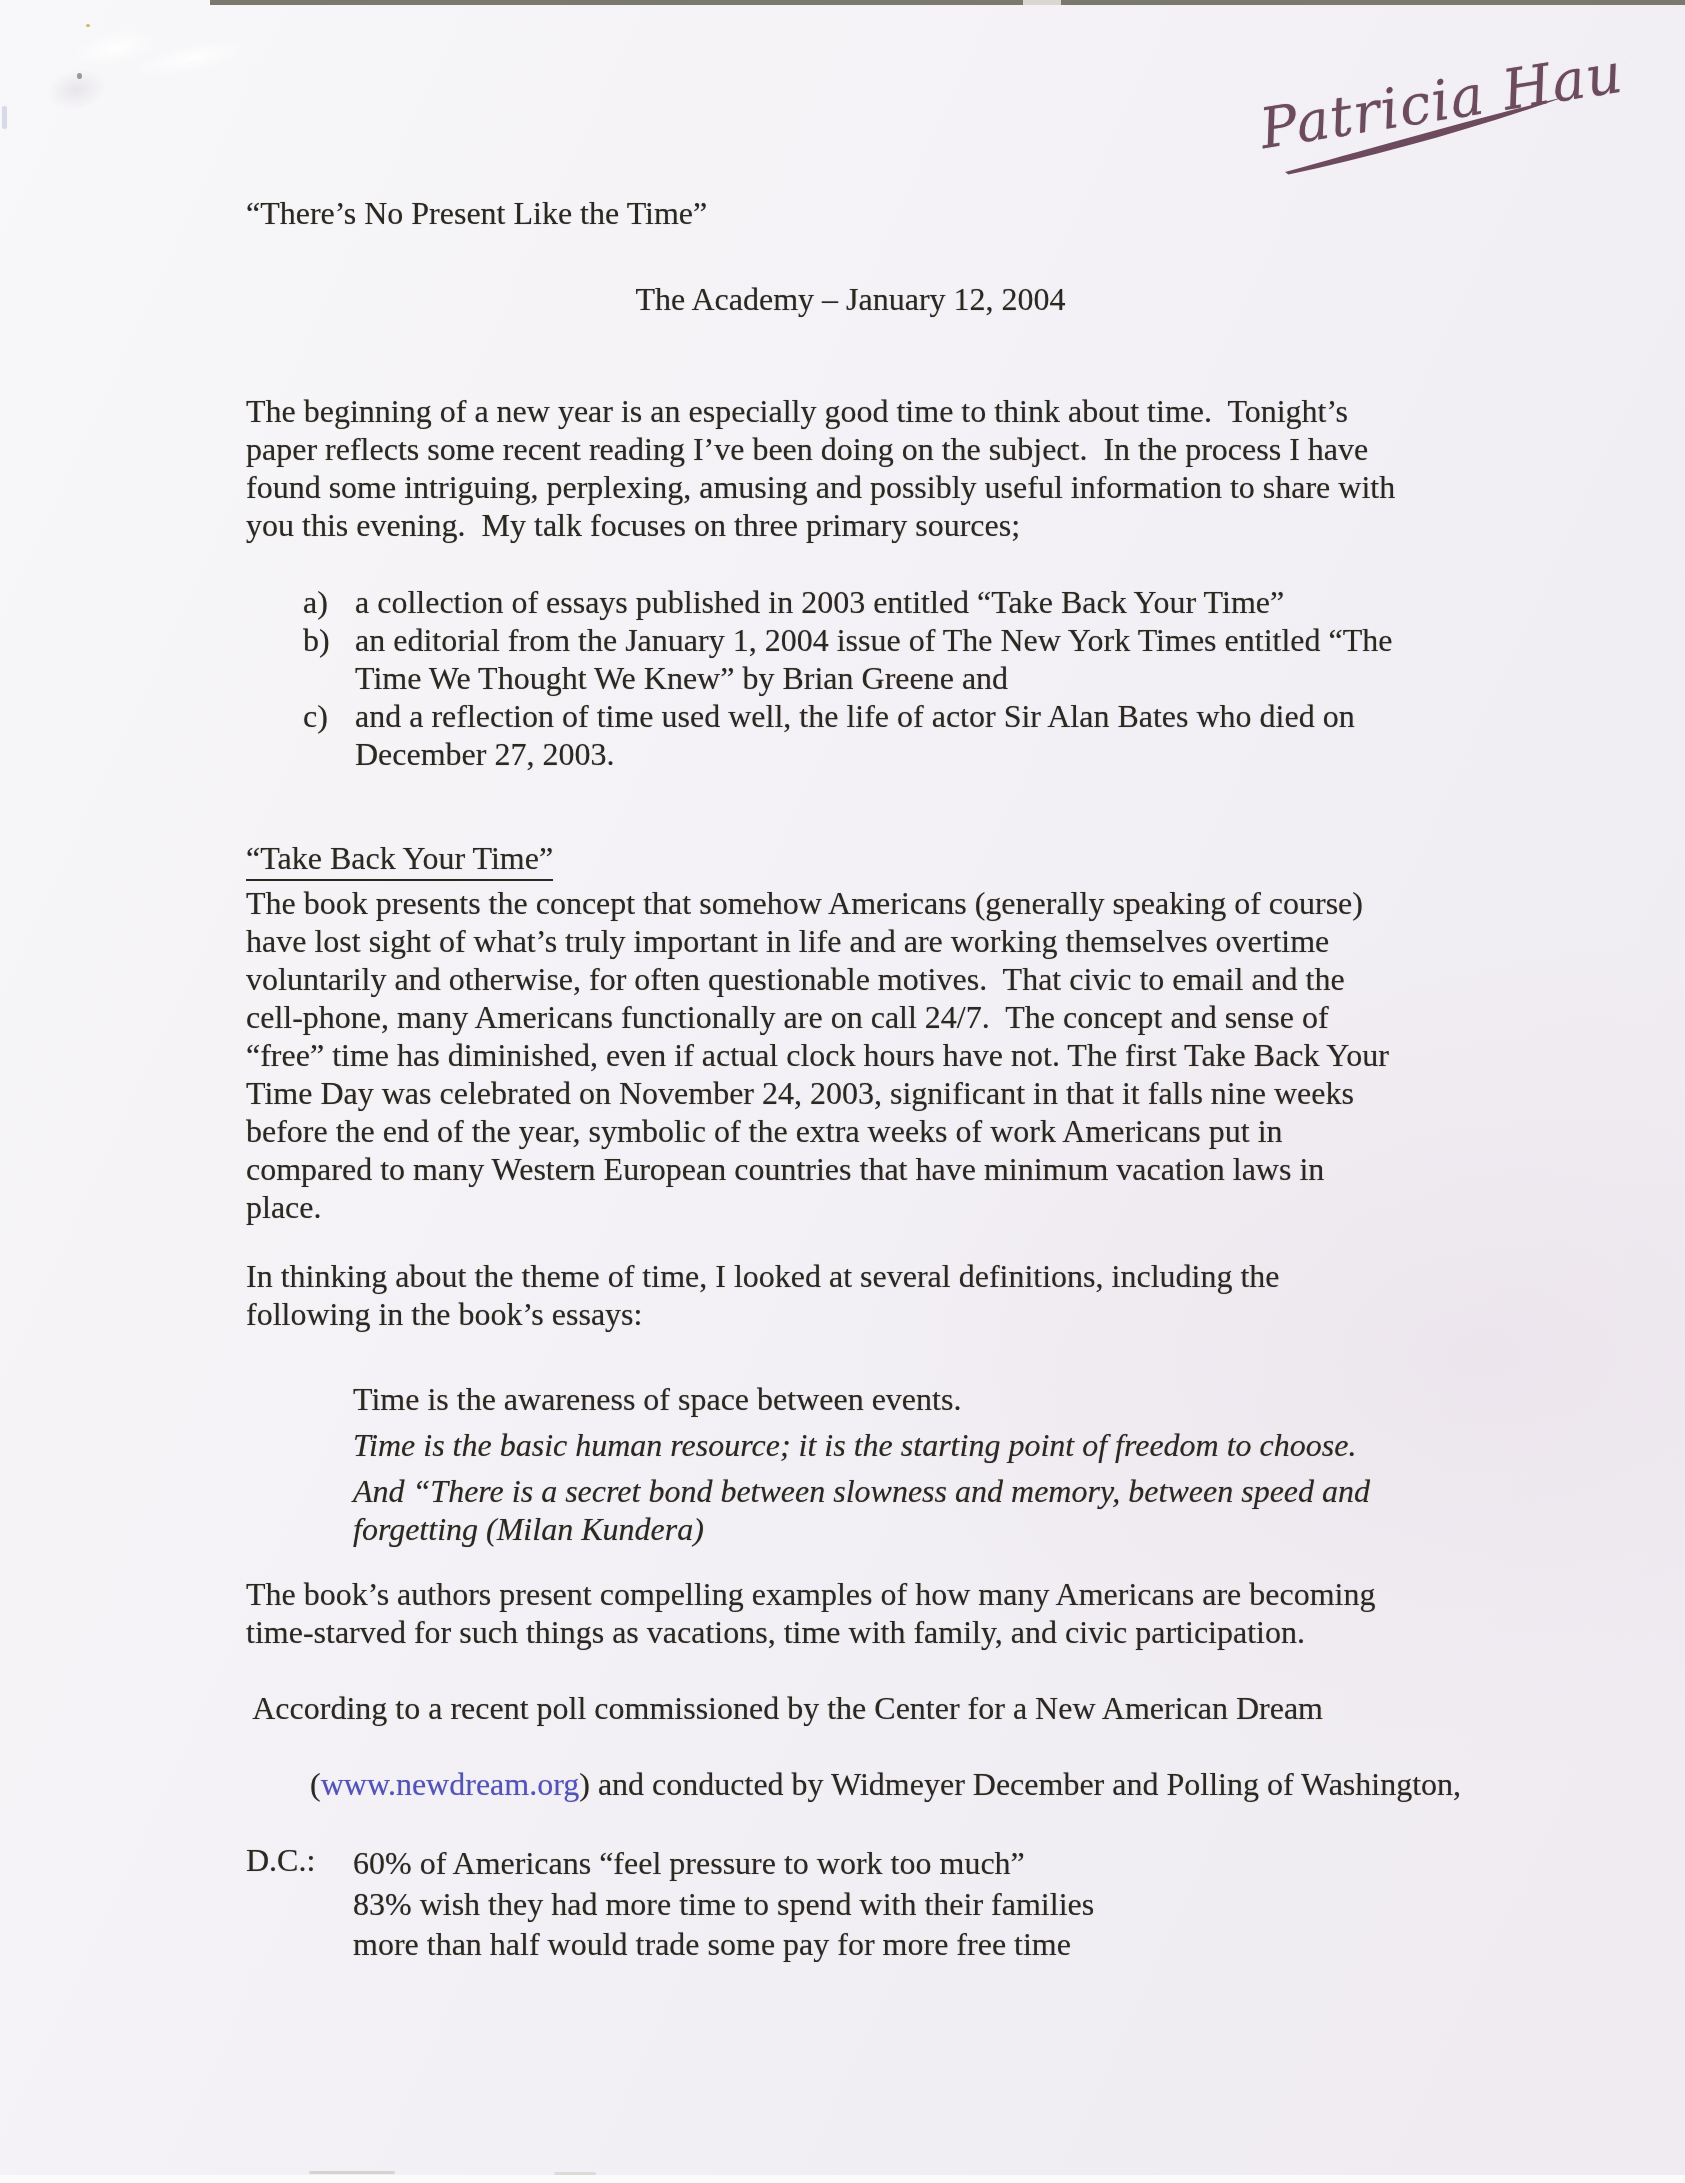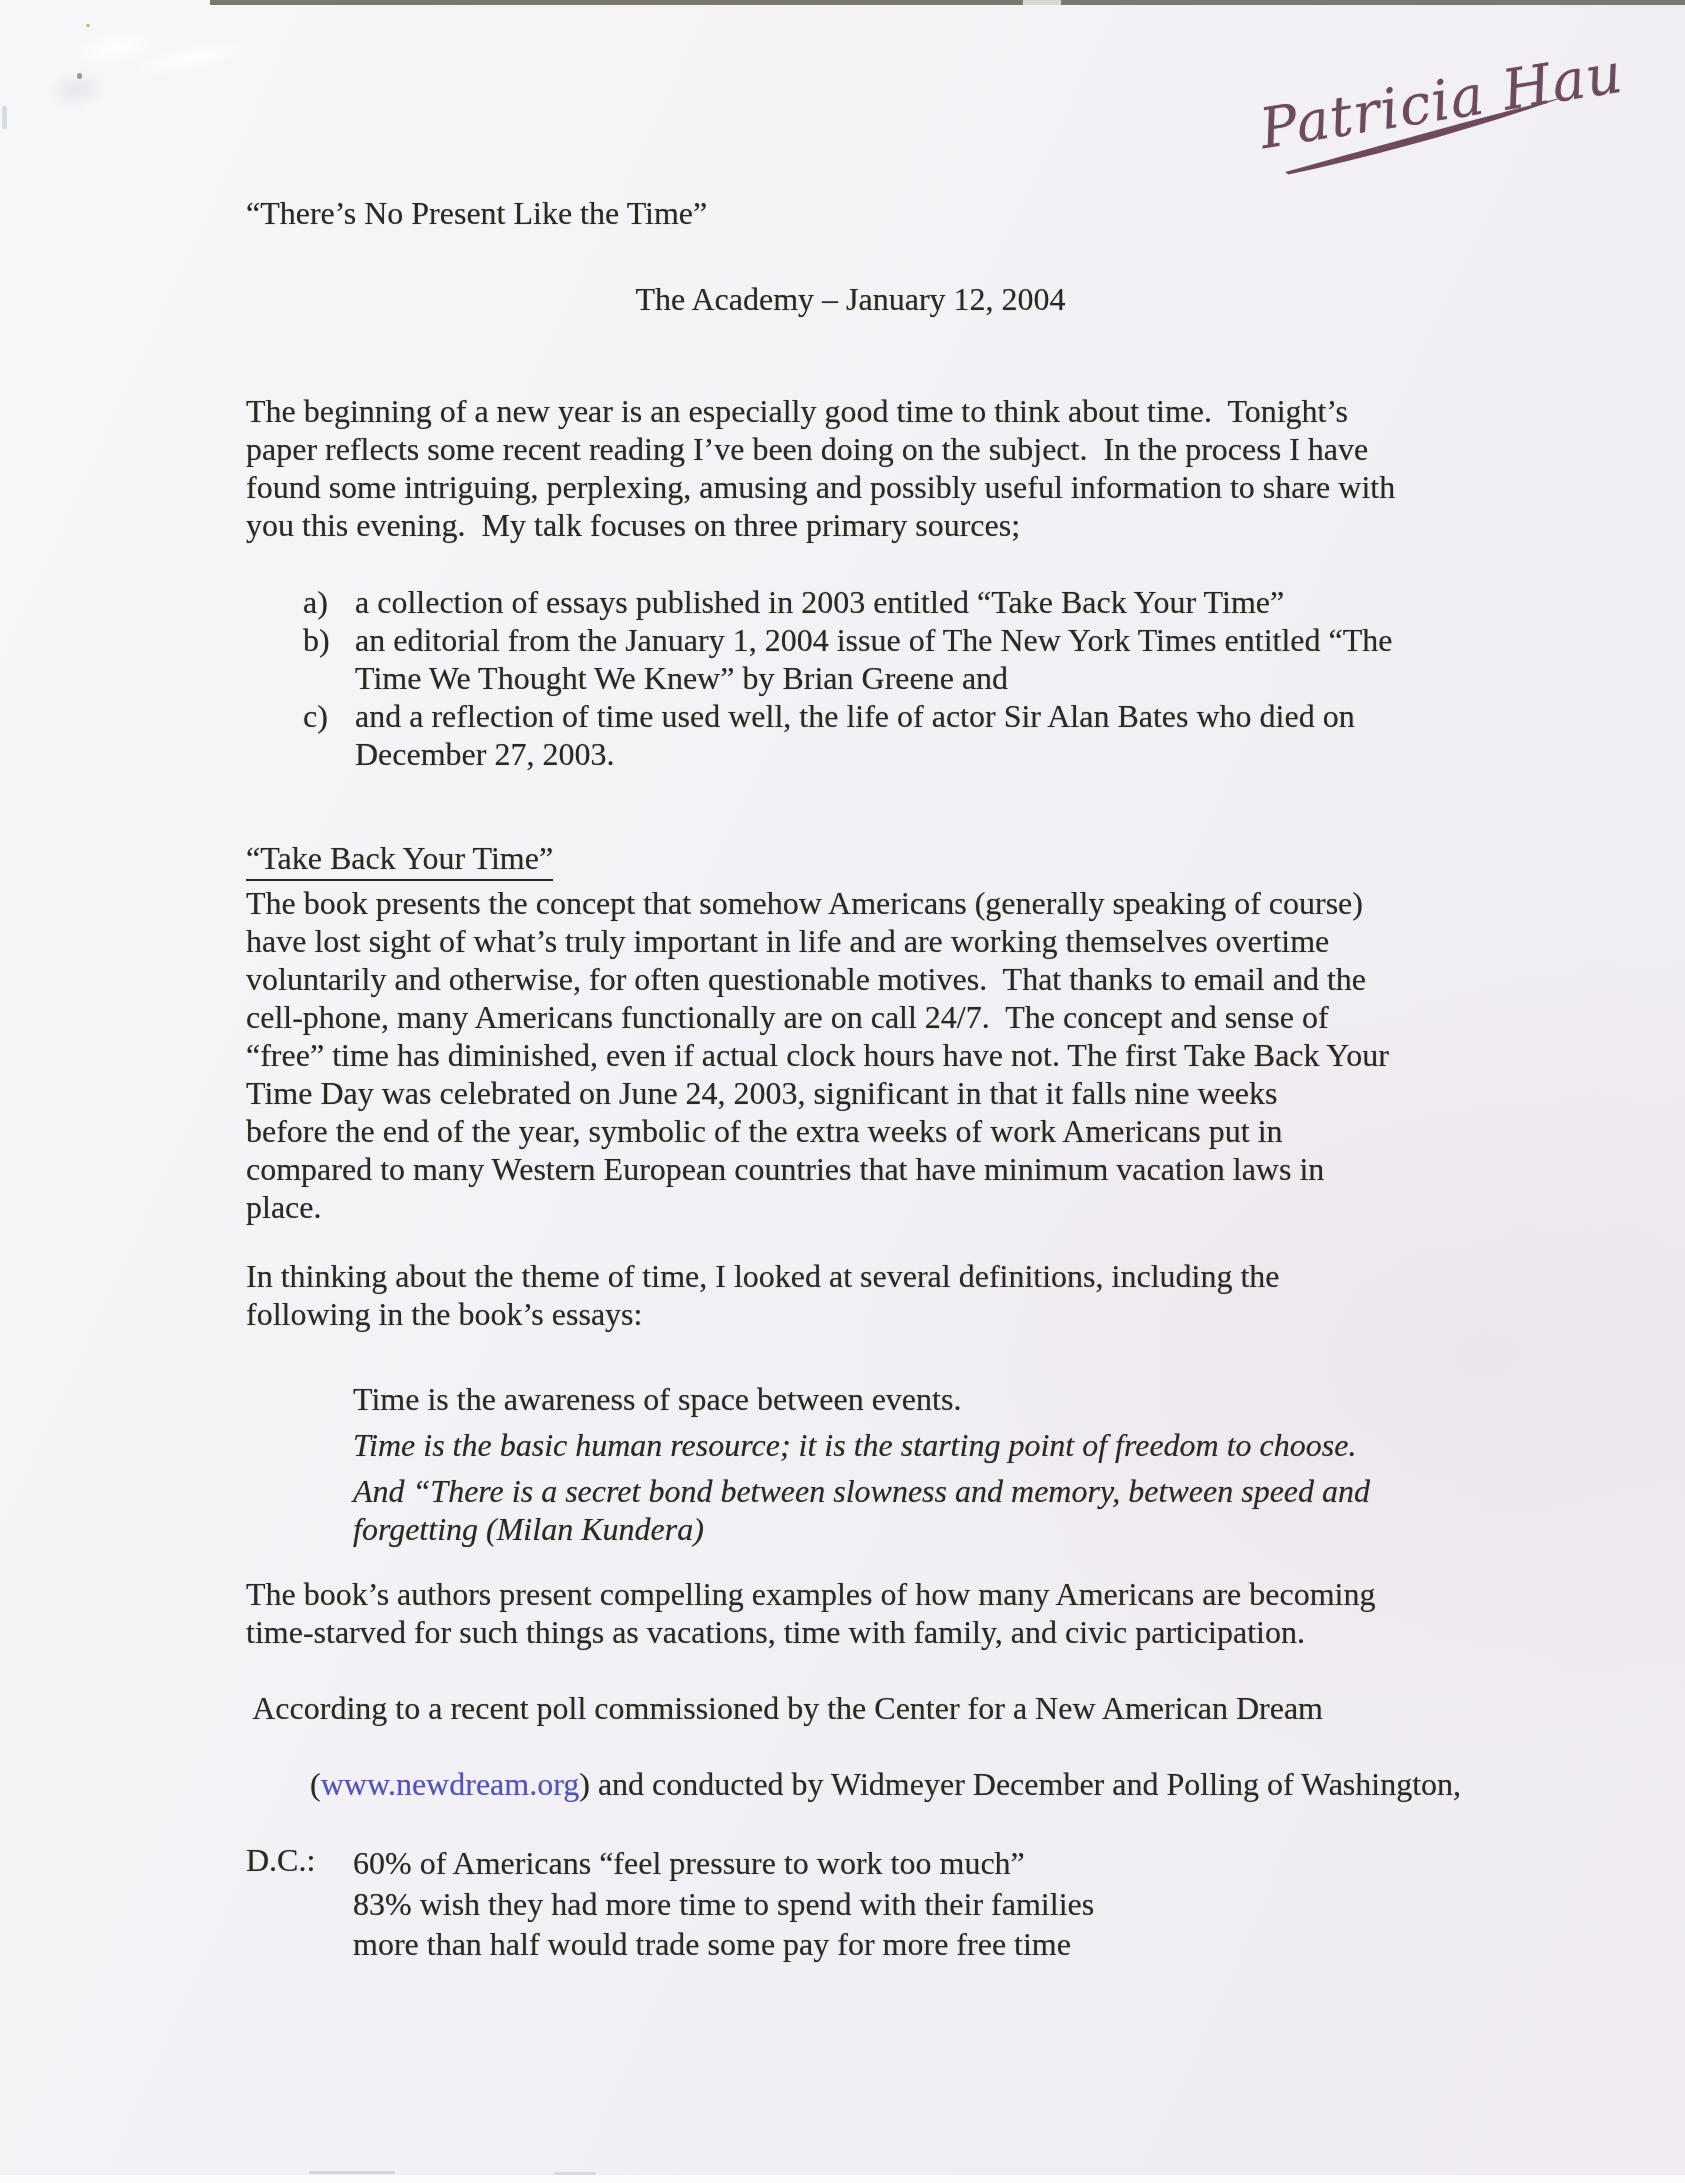--- a/index.html
+++ b/index.html
@@ -115,24 +115,24 @@
           <div class="line">and a reflection of time used well, the life of actor Sir Alan Bates who died on</div>
           <div class="line">December 27, 2003.</div>
         </span>
       </div>
     </div>
 
     <div class="block section-block">
       <h2 class="section-heading">“Take Back Your Time”</h2>
       <div class="line">The book presents the concept that somehow Americans (generally speaking of course)</div>
       <div class="line">have lost sight of what’s truly important in life and are working themselves overtime</div>
-      <div class="line">voluntarily and otherwise, for often questionable motives.  That thanks to email and the</div>
+      <div class="line">voluntarily and otherwise, for often questionable motives.  That civic to email and the</div>
       <div class="line">cell-phone, many Americans functionally are on call 24/7.  The concept and sense of</div>
       <div class="line">“free” time has diminished, even if actual clock hours have not. The first Take Back Your</div>
-      <div class="line">Time Day was celebrated on June 24, 2003, significant in that it falls nine weeks</div>
+      <div class="line">Time Day was celebrated on November 24, 2003, significant in that it falls nine weeks</div>
       <div class="line">before the end of the year, symbolic of the extra weeks of work Americans put in</div>
       <div class="line">compared to many Western European countries that have minimum vacation laws in</div>
       <div class="line">place.</div>
     </div>
 
     <div class="block defs-intro-block">
       <div class="line">In thinking about the theme of time, I looked at several definitions, including the</div>
       <div class="line">following in the book’s essays:</div>
     </div>
 

